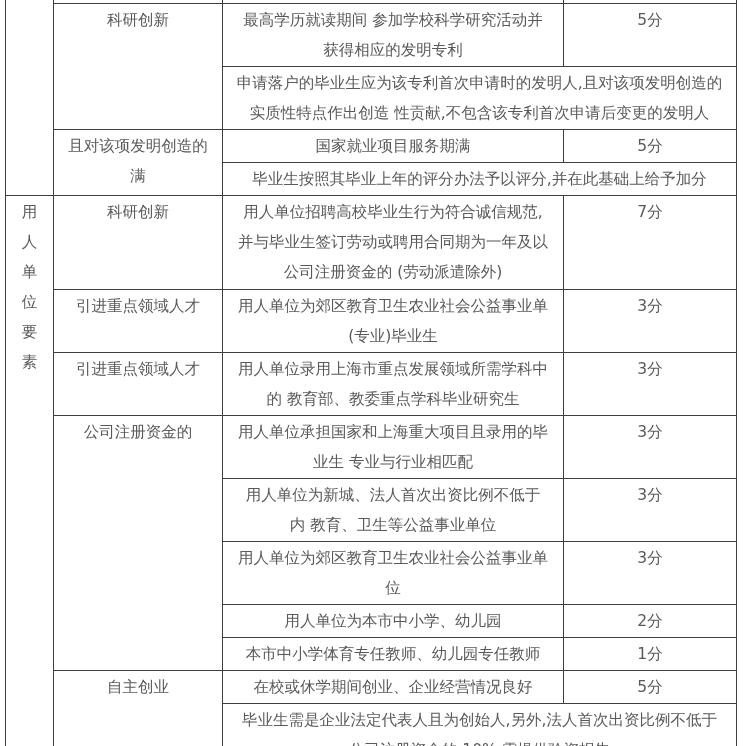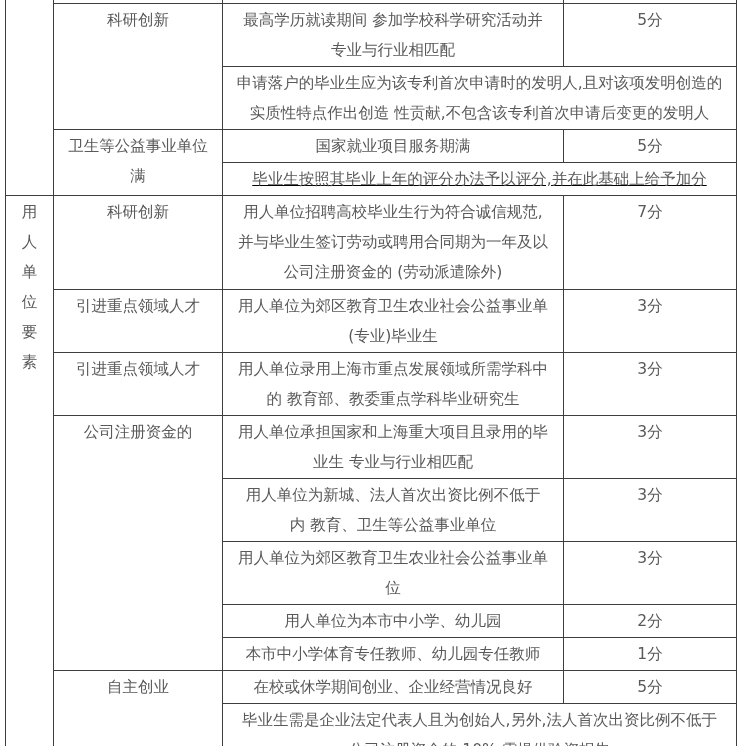--- a/index.html
+++ b/index.html
@@ -30,21 +30,21 @@
     vertical-align: top;
     padding: 1px 2px;
     white-space: pre-line;
     overflow: hidden;
     font-family: "DejaVu Sans", "Liberation Sans", sans-serif;
   }
   tr.h10 { height: 10px; }
   tr.h62 { height: 62px; }
   tr.h63 { height: 63px; }
   tr.h31 { height: 31px; }
-  tr.h28 { height: 28px; text-decoration: underline; }
+  tr.h28 { height: 28px; }
   tr.h94 { height: 94px; }
   tr.h61 { height: 61px; }
   tr.h60 { height: 60px; }
   tr.h32 { height: 32px; }
   td.top-clip { border-top: none; }
   td.vlab { vertical-align: top; }
 </style>
 </head>
 <body>
 
@@ -61,30 +61,30 @@
         <tr class="h10">
       <td class="top-clip" rowspan="5"></td>
       <td></td>
       <td></td>
       <td></td>
     </tr>
 
     <tr class="h62">
       <td rowspan="2">科研创新</td>
       <td>最高学历就读期间 参加学校科学研究活动并
-专业与行业相匹配</td>
+获得相应的发明专利</td>
       <td>5分</td>
     </tr>
     <tr class="h63">
       <td colspan="2">申请落户的毕业生应为该专利首次申请时的发明人,且对该项发明创造的
 实质性特点作出创造 性贡献,不包含该专利首次申请后变更的发明人</td>
     </tr>
 
     <tr class="h31">
-      <td rowspan="2">卫生等公益事业单位
+      <td rowspan="2">且对该项发明创造的
 满</td>
       <td>国家就业项目服务期满</td>
       <td>5分</td>
     </tr>
     <tr class="h28">
       <td colspan="2">毕业生按照其毕业上年的评分办法予以评分,并在此基础上给予加分</td>
     </tr>
 
     <tr class="h94">
       <td rowspan="10" class="vlab">用

